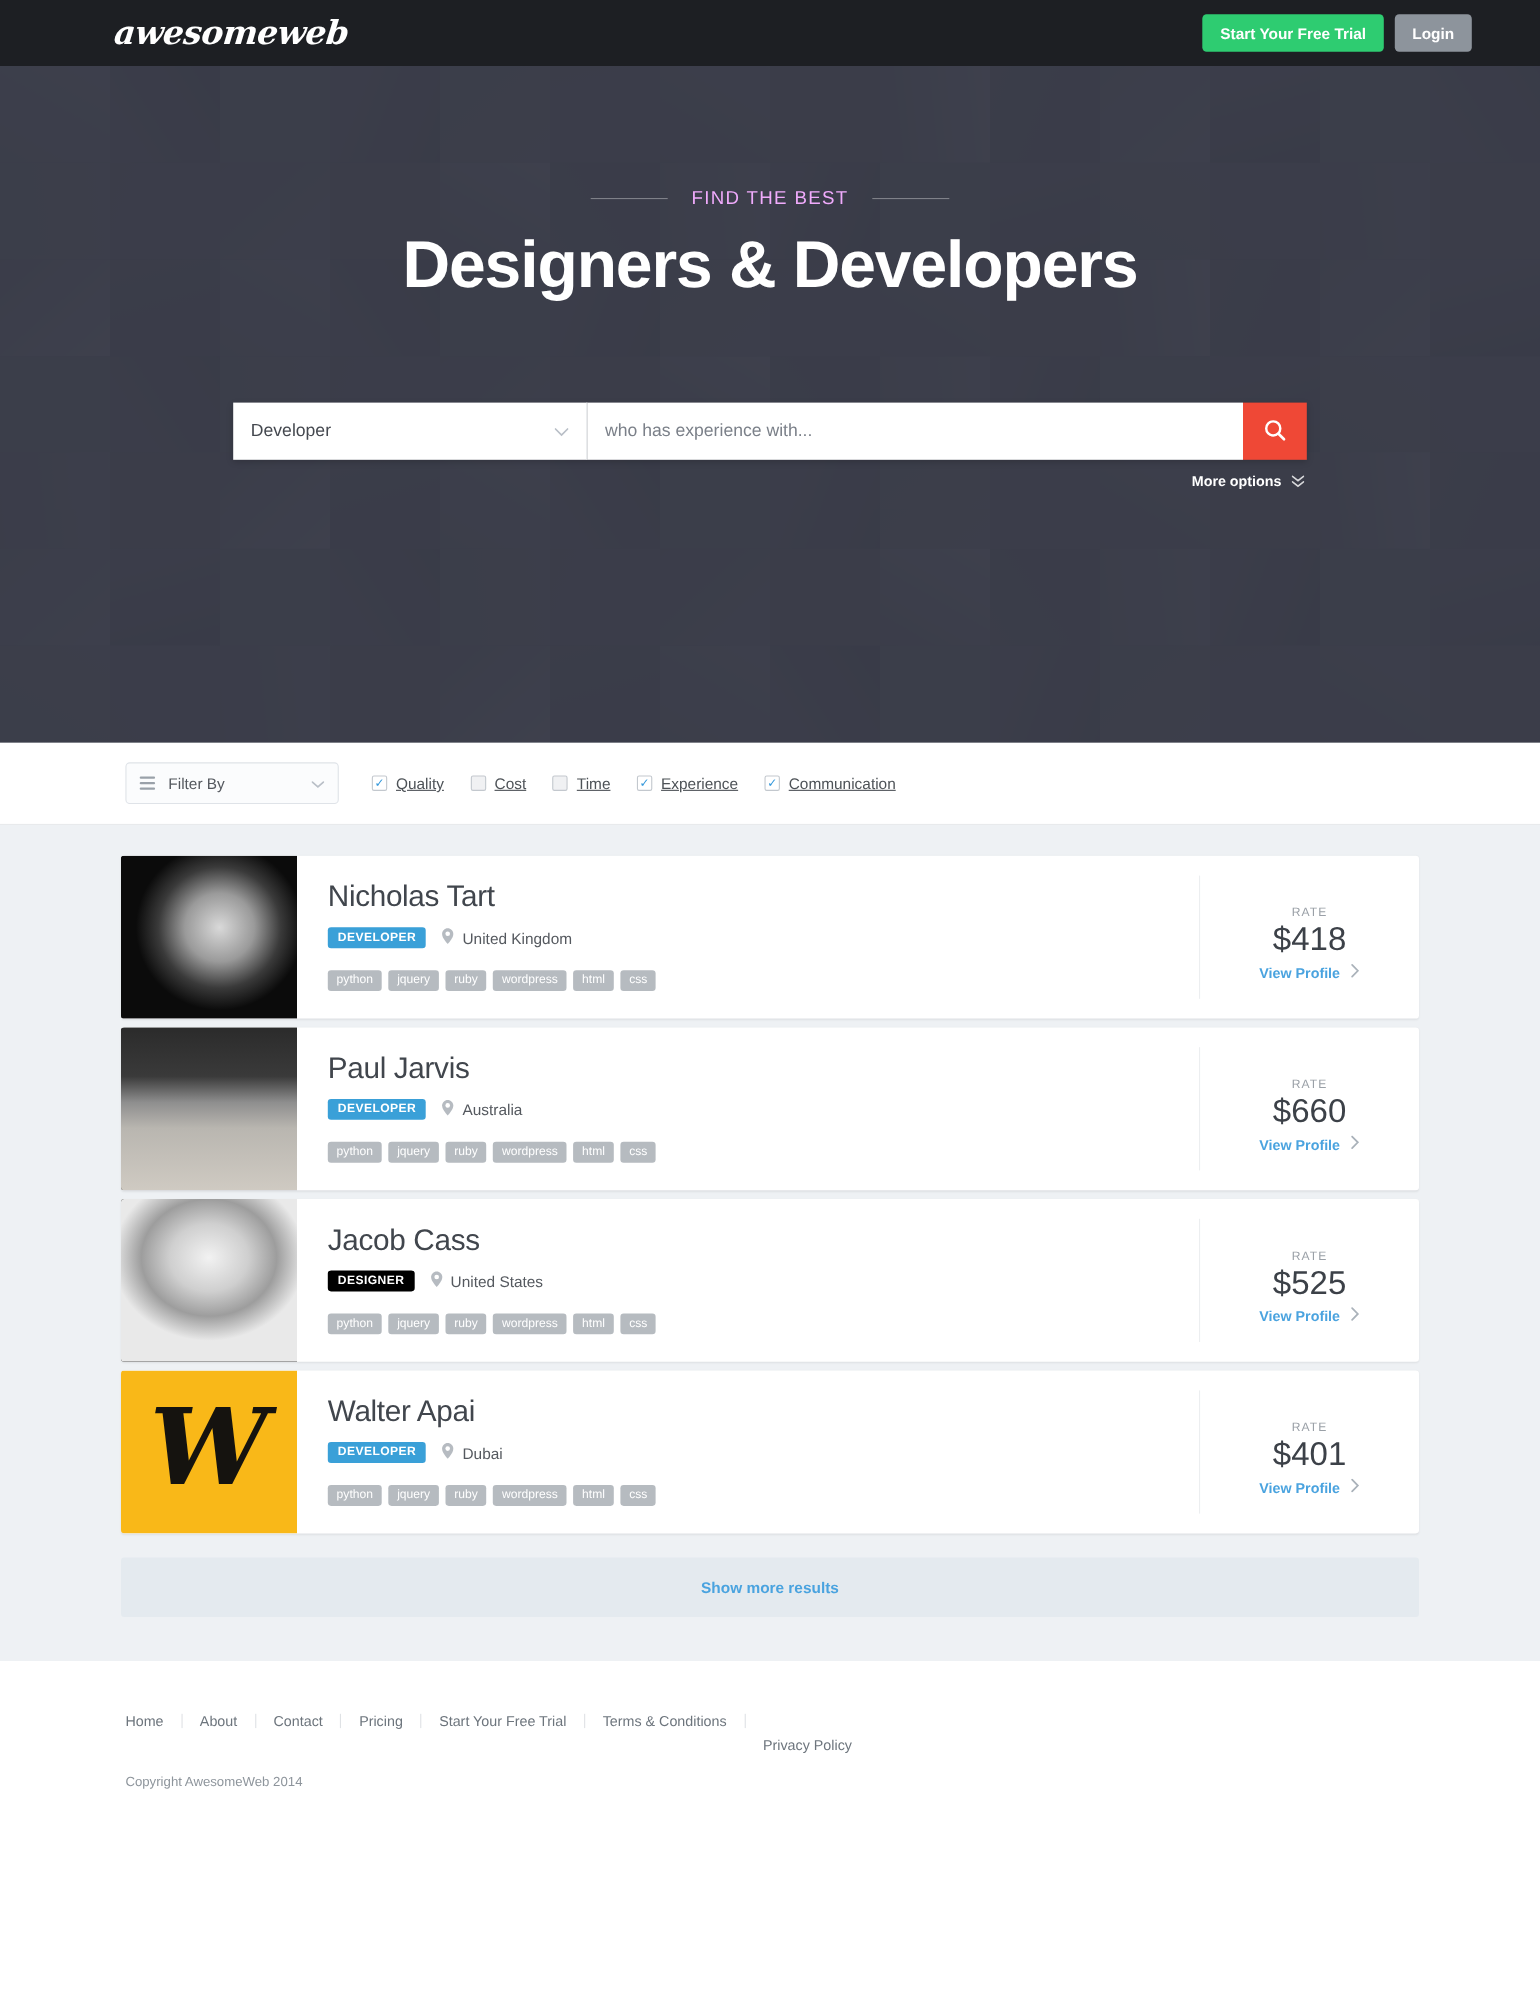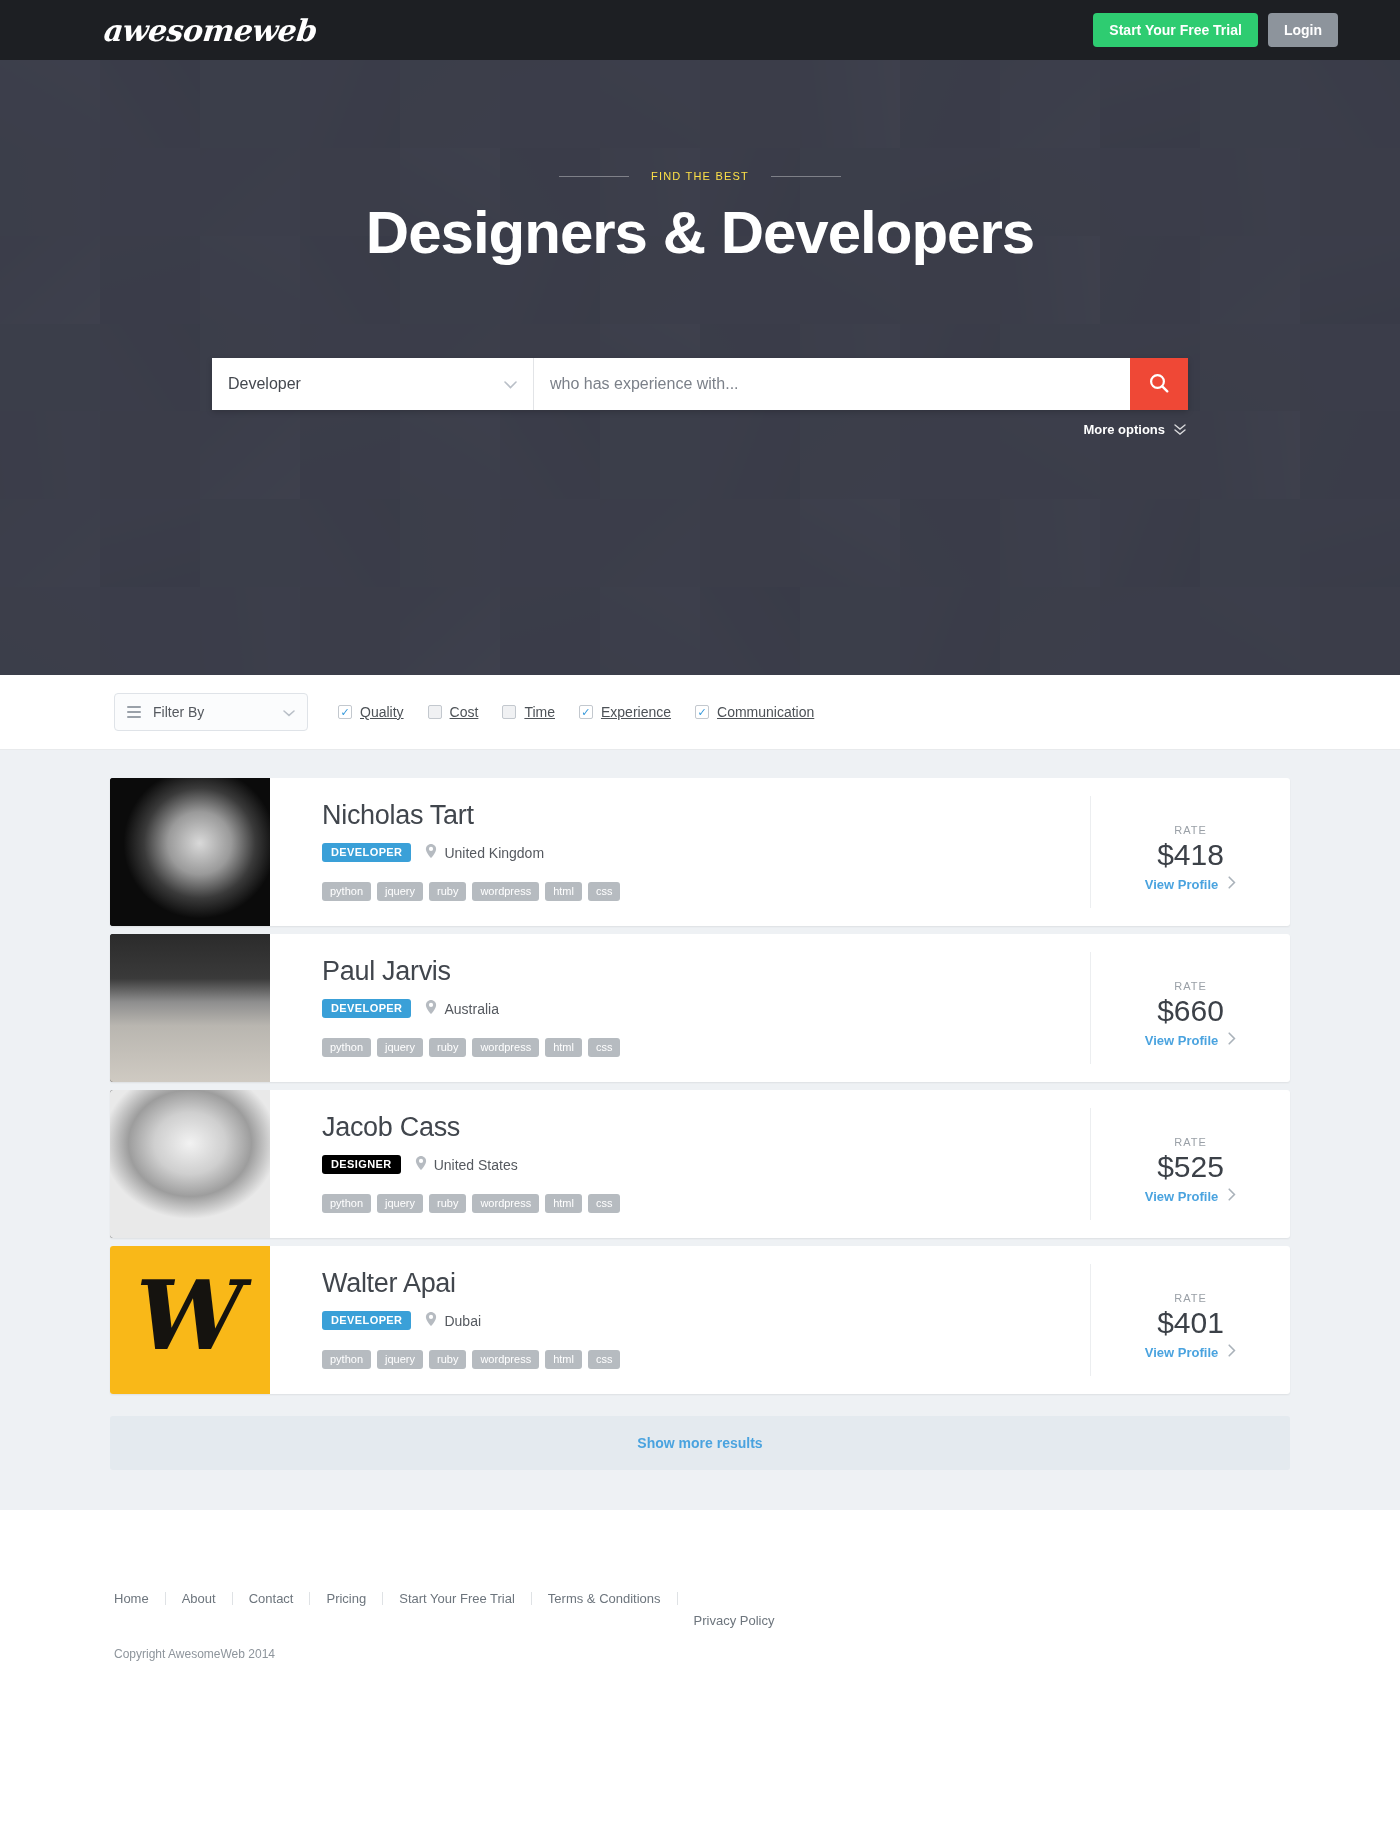--- a/index.html
+++ b/index.html
@@ -87,22 +87,22 @@
   }
   .eyebrow-wrap {
     display: flex;
     align-items: center;
     justify-content: center;
     gap: 22px;
     margin-bottom: 18px;
   }
   .eyebrow-line { width: 70px; height: 1px; background: rgba(255,255,255,.35); }
   .eyebrow {
-    color: #fde047;
-    font-size: 11px;
+    color: #f0abfc;
+    font-size: 17px;
     letter-spacing: 1.2px;
     font-weight: 400;
   }
   .hero-title {
     color: #ffffff;
     font-size: 60px;
     font-weight: 700;
     letter-spacing: -1px;
     line-height: 1.1;
     margin-bottom: 26px;
@@ -240,21 +240,21 @@
   .avatar.logo-w { background: #f9b818; display: flex; align-items: center; justify-content: center; }
   .avatar.logo-w span {
     font-family: "DejaVu Serif", serif;
     font-style: italic;
     font-weight: 700;
     font-size: 96px;
     color: #15130f;
     line-height: 1;
     transform: translateY(-4px);
   }
-  .card-body { flex: 1; padding: 22px 28px 8px 28px; position: relative; margin-left: 24px; }
+  .card-body { flex: 1; padding: 22px 28px 8px 28px; position: relative; }
   .card-name { font-size: 27px; font-weight: 400; color: #41464d; letter-spacing: -.3px; }
   .meta-row { display: flex; align-items: center; gap: 14px; margin-top: 12px; }
   .badge {
     font-size: 11px;
     font-weight: 700;
     color: #ffffff;
     padding: 4px 9px;
     border-radius: 3px;
     letter-spacing: .4px;
     line-height: 1;
@@ -302,21 +302,21 @@
     text-align: center;
     padding: 19px 0;
     color: #4aa3df;
     font-size: 14px;
     font-weight: 700;
     cursor: pointer;
     margin-top: 22px;
   }
 
   
-  .footer { background: #ffffff; padding: 60px 0 60px; }
+  .footer { background: #ffffff; padding: 26px 0 60px; }
   .footer-inner { width: 1180px; margin: 0 auto; padding-left: 4px; }
   .footer-links { display: flex; align-items: center; gap: 0; flex-wrap: wrap; }
   .footer-links a {
     color: #6d757d;
     font-size: 13px;
     text-decoration: none;
     padding: 0 16px;
     border-right: 1px solid #dfe2e5;
     line-height: 1;
   }

